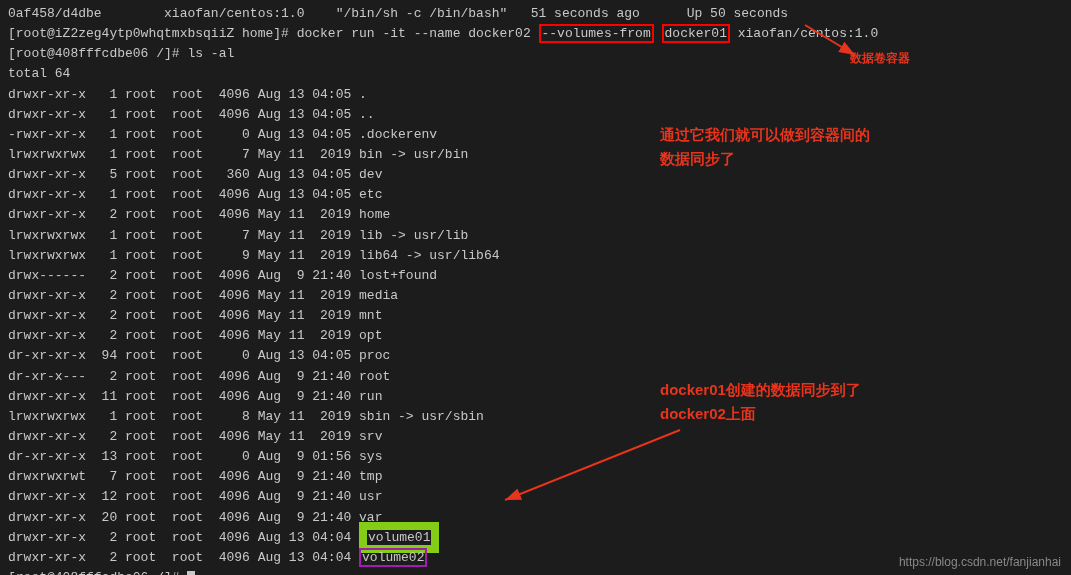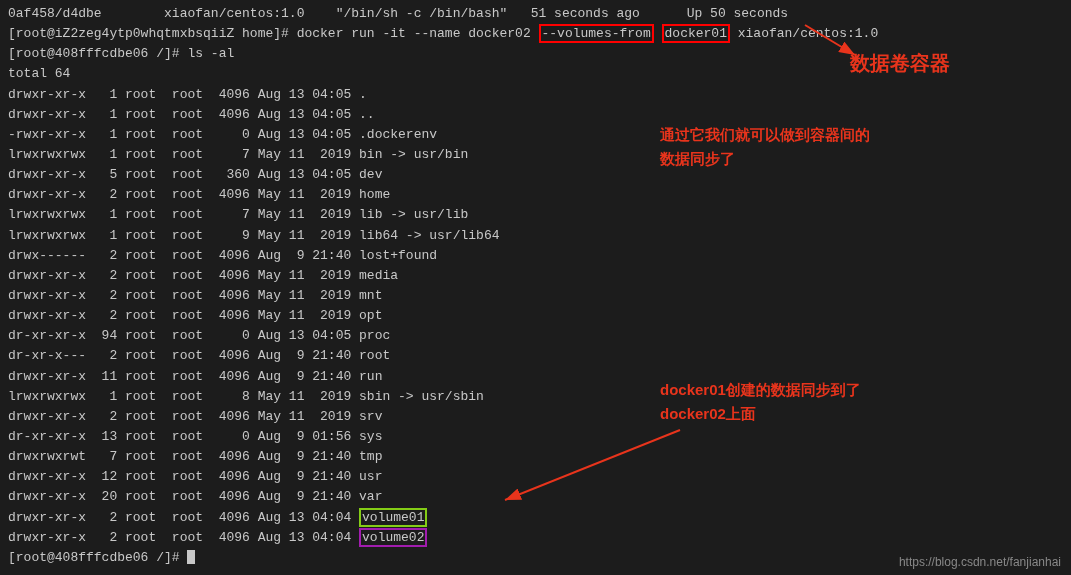--- a/index.html
+++ b/index.html
@@ -72,37 +72,38 @@
 
 <span class="term-line">0af458/d4dbe        xiaofan/centos:1.0    "/bin/sh -c /bin/bash"   51 seconds ago      Up 50 seconds</span>
     <span class="term-line">[root@iZ2zeg4ytp0whqtmxbsqiiZ home]# docker run -it --name docker02 <span class="highlight-box" style="border: 2px solid red;">--volumes-from</span> <span class="highlight-box" style="border: 2px solid red;">docker01</span> xiaofan/centos:1.0</span>
     <span class="term-line">[root@408fffcdbe06 /]# ls -al</span>
     <span class="term-line">total 64</span>
     <span class="term-line">drwxr-xr-x   1 root  root  4096 Aug 13 04:05 .</span>
     <span class="term-line">drwxr-xr-x   1 root  root  4096 Aug 13 04:05 ..</span>
     <span class="term-line">-rwxr-xr-x   1 root  root     0 Aug 13 04:05 .dockerenv</span>
     <span class="term-line">lrwxrwxrwx   1 root  root     7 May 11  2019 bin -&gt; usr/bin</span>
     <span class="term-line">drwxr-xr-x   5 root  root   360 Aug 13 04:05 dev</span>
+    <span class="term-line">drwxr-xr-x   1 root  root  4096 Aug 13 04:05 etc</span>
     <span class="term-line">drwxr-xr-x   2 root  root  4096 May 11  2019 home</span>
     <span class="term-line">lrwxrwxrwx   1 root  root     7 May 11  2019 lib -&gt; usr/lib</span>
     <span class="term-line">lrwxrwxrwx   1 root  root     9 May 11  2019 lib64 -&gt; usr/lib64</span>
     <span class="term-line">drwx------   2 root  root  4096 Aug  9 21:40 lost+found</span>
     <span class="term-line">drwxr-xr-x   2 root  root  4096 May 11  2019 media</span>
     <span class="term-line">drwxr-xr-x   2 root  root  4096 May 11  2019 mnt</span>
     <span class="term-line">drwxr-xr-x   2 root  root  4096 May 11  2019 opt</span>
     <span class="term-line">dr-xr-xr-x  94 root  root     0 Aug 13 04:05 proc</span>
     <span class="term-line">dr-xr-x---   2 root  root  4096 Aug  9 21:40 root</span>
     <span class="term-line">drwxr-xr-x  11 root  root  4096 Aug  9 21:40 run</span>
     <span class="term-line">lrwxrwxrwx   1 root  root     8 May 11  2019 sbin -&gt; usr/sbin</span>
     <span class="term-line">drwxr-xr-x   2 root  root  4096 May 11  2019 srv</span>
     <span class="term-line">dr-xr-xr-x  13 root  root     0 Aug  9 01:56 sys</span>
     <span class="term-line">drwxrwxrwt   7 root  root  4096 Aug  9 21:40 tmp</span>
     <span class="term-line">drwxr-xr-x  12 root  root  4096 Aug  9 21:40 usr</span>
     <span class="term-line">drwxr-xr-x  20 root  root  4096 Aug  9 21:40 var</span>
-    <span class="term-line">drwxr-xr-x   2 root  root  4096 Aug 13 04:04 <span class="highlight-box" style="border: 2px solid #84cc16;">volume01</span></span>
+    <span class="term-line">drwxr-xr-x   2 root  root  4096 Aug 13 04:04 <span class="highlight-box" style="border: 8px solid #84cc16;">volume01</span></span>
     <span class="term-line">drwxr-xr-x   2 root  root  4096 Aug 13 04:04 <span class="highlight-box" style="border: 2px solid #a21caf;">volume02</span></span>
     <span class="term-line">[root@408fffcdbe06 /]# <span class="cursor"></span></span>
   </div>
 
 <svg id="arrows-overlay">
 
   <defs>
     <marker id="arrowhead1" markerWidth="8" markerHeight="6" refX="8" refY="3" orient="auto">
       <polygon points="0 0, 8 3, 0 6" fill="#e8341c"></polygon>
     </marker>
@@ -112,21 +113,21 @@
     <marker id="arrowhead3" markerWidth="8" markerHeight="6" refX="8" refY="3" orient="auto">
       <polygon points="0 0, 8 3, 0 6" fill="#e8341c"></polygon>
     </marker>
   </defs>
 
   <line x1="805" y1="25" x2="855" y2="55" stroke="#e8341c" stroke-width="2" marker-end="url(#arrowhead1)"></line>
 
   <line x1="680" y1="430" x2="505" y2="500" stroke="#e8341c" stroke-width="2" marker-end="url(#arrowhead2)"></line>
 </svg>
 
-<div class="annotation" style="top: 50px; left: 850px; font-size: 20px;">数据卷容器</div>
+<div class="annotation" style="top: 50px; left: 850px; font-size: 12px;">数据卷容器</div>
 
 <div class="annotation" style="top: 123px; left: 660px; font-size: 15px; line-height: 1.6; white-space: pre-line;">通过它我们就可以做到容器间的
 数据同步了</div>
 
 <div class="annotation" style="top: 378px; left: 660px; font-size: 15px; line-height: 1.6; white-space: pre-line;">docker01创建的数据同步到了
 docker02上面</div>
 
 <div class="footer-link">https://blog.csdn.net/fanjianhai</div>
 
 </body></html>

